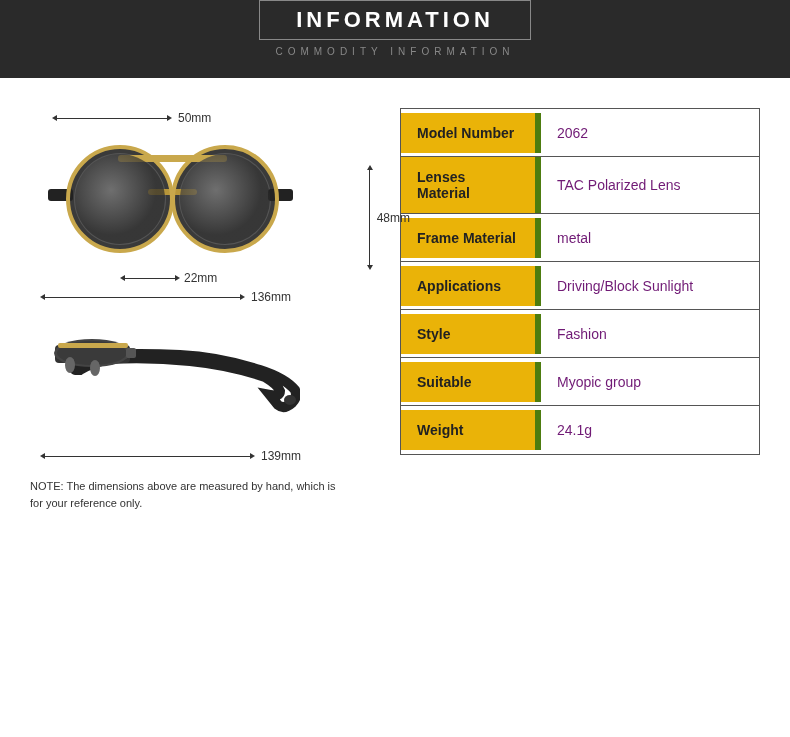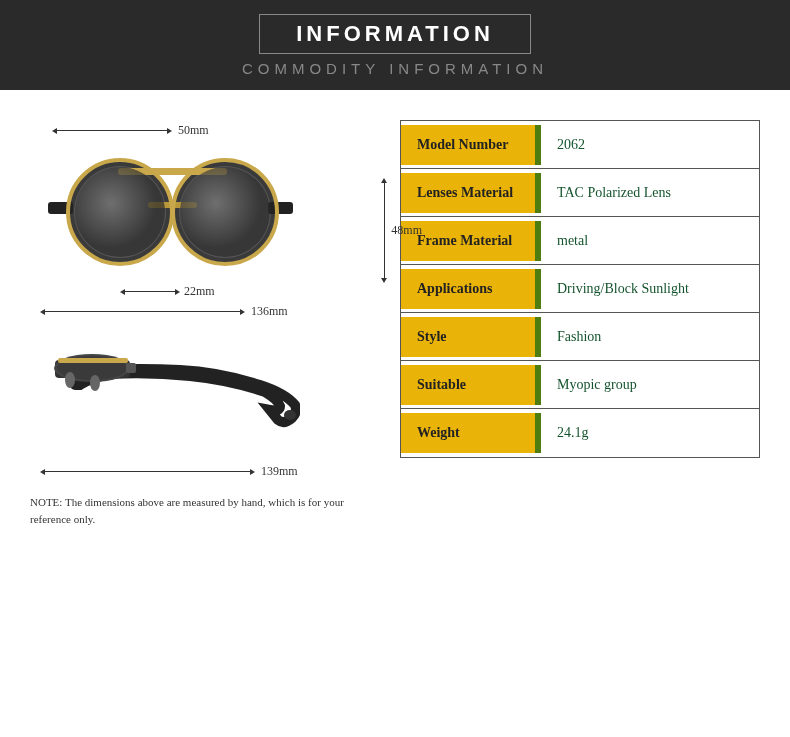--- a/index.html
+++ b/index.html
@@ -7,50 +7,48 @@
       width: 790px;
       height: 737px;
       font-family: Arial, sans-serif;
       background: #fff;
       overflow: hidden;
     }
 
     
     .header {
       background: #2a2a2a;
-      height: 90px;
+      height: 78px;
       display: flex;
       flex-direction: column;
       align-items: center;
-      justify-content: center;
       gap: 6px;
     }
     .header-title-box {
       border: 1.5px solid #888;
       padding: 6px 36px;
     }
     .header-title {
       color: #fff;
       font-size: 22px;
       font-weight: bold;
       letter-spacing: 4px;
     }
     .header-subtitle {
       color: #888;
-      font-size: 15px;
+      font-size: 10px;
       letter-spacing: 5px;
     }
 
     
     .main {
       display: flex;
       padding: 30px 30px 20px 30px;
-      gap: 20px;
+      gap: 32px;
       height: calc(737px - 90px);
-      font-family: Liberation Serif, serif;
     }
 
     
     .left-panel {
       flex: 1;
       position: relative;
       display: flex;
       flex-direction: column;
       gap: 0;
     }
@@ -84,21 +82,21 @@
       padding: 12px 16px;
       font-size: 14px;
       font-weight: 600;
       color: #222;
       border-right: 6px solid #4d7c0f;
       background: #eab308;
     }
     .spec-value {
       padding: 12px 16px;
       font-size: 14px;
-      color: #14532d;
+      color: #701a75;
       flex: 1;
     }
 
     
     .meas-block {
       display: flex;
       align-items: center;
       margin: 3px 0;
     }
     .meas-block .lbl {

